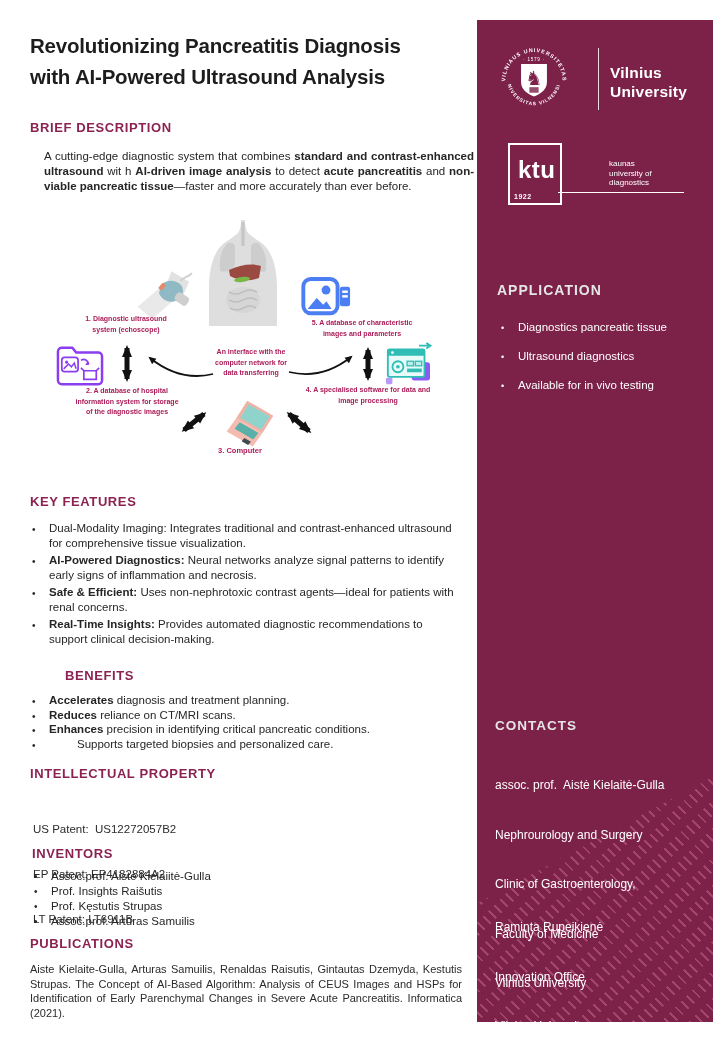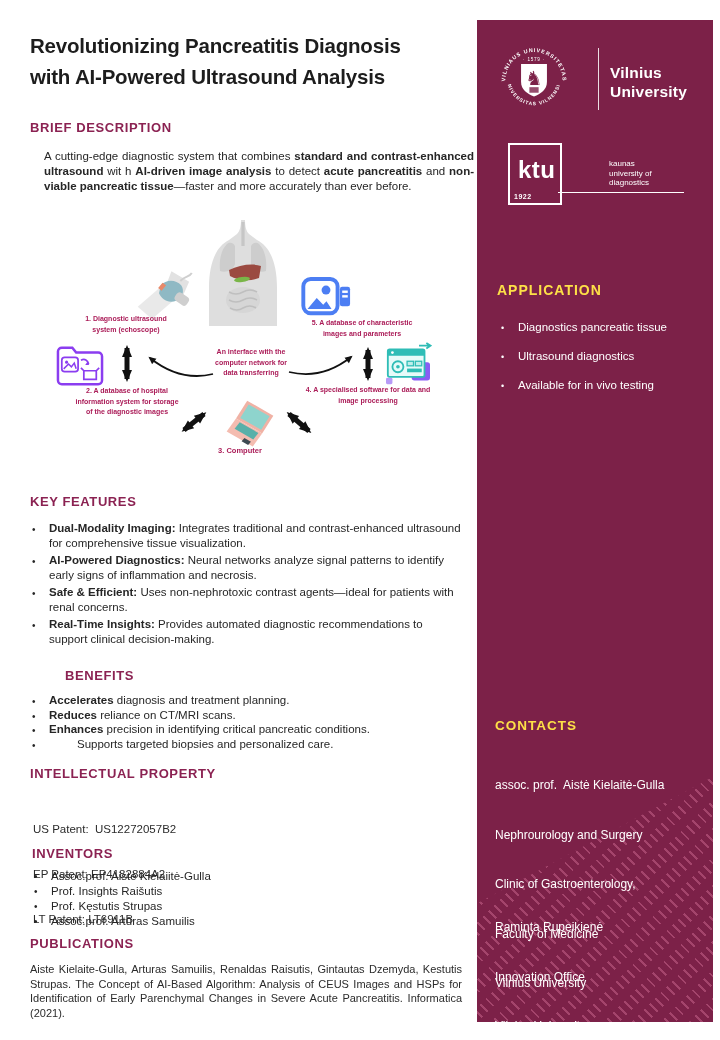--- a/index.html
+++ b/index.html
@@ -47,21 +47,21 @@
   #vu-divider{position:absolute;left:101px;top:8px;width:1px;height:62px;background:rgba(255,255,255,0.85);}
   #vu-name{position:absolute;left:113px;top:23px;font-size:15.5px;font-weight:700;line-height:19px;letter-spacing:0.2px;}
 
   #ktu-logo{position:absolute;left:31px;top:123px;width:180px;height:64px;}
   .ktu-box{position:absolute;left:0;top:0;width:50px;height:58px;border:2.5px solid #fff;}
   .ktu-abbr{position:absolute;left:8px;top:11px;font-size:24px;font-weight:700;letter-spacing:0.5px;}
   .ktu-year{position:absolute;left:4px;bottom:3px;font-size:7px;font-weight:700;letter-spacing:0.5px;}
   .ktu-text{position:absolute;left:63px;top:16px;font-size:8px;line-height:9.5px;margin-left:38px;}
   .ktu-rule{position:absolute;left:50px;top:49px;width:126px;height:1px;background:#fff;}
 
-  .h-side{font-size:14px;font-weight:700;color:#fde047;letter-spacing:1px;}
+  .h-side{font-size:14px;font-weight:700;color:#e5e5e5;letter-spacing:1px;}
   #app-h{left:20px;top:262px;}
   #app-list{left:24px;top:300px;width:170px;font-size:11.5px;}
   #app-list .bullet-item{line-height:15px;margin-bottom:13px;}
   #app-list .b-dot{width:17px;flex:0 0 17px;color:#fff;font-size:9px;}
 
   #contacts-h{left:18px;top:698px;font-size:13.5px;}
   .contact{font-size:12px;line-height:16.5px;white-space:pre-wrap;}
   #contact1{left:18px;top:724px;width:200px;}
   #contact2{left:18px;top:866px;width:205px;}
   #email-line{width:178px;}
@@ -175,21 +175,21 @@
       <path d="M289,200 L309,217" stroke="#111" stroke-width="5" marker-start="url(#mS)" marker-end="url(#mE)"></path>
       <path d="M213,160 Q180,168 150,144" stroke="#111" stroke-width="1.8" fill="none" marker-end="url(#cE)"></path>
       <path d="M289,158 Q322,166 351,143" stroke="#111" stroke-width="1.8" fill="none" marker-end="url(#cE)"></path>
     </svg>
   </div>
 
   <div id="kf-h" class="abs h-left">KEY FEATURES</div>
   <div id="kf-list" class="abs blist">
     <div class="bullet-item">
         <span class="b-dot">•</span>
-        <span class="b-txt"><span style="font-weight: 700; margin-top: 44px;">Dual-Modality Imaging:  </span><span>Integrates traditional and contrast-enhanced ultrasound for comprehensive tissue visualization.</span></span>
+        <span class="b-txt"><span style="font-weight: 400; margin-top: 44px;">Dual-Modality Imaging:  </span><span>Integrates traditional and contrast-enhanced ultrasound for comprehensive tissue visualization.</span></span>
       </div>
     <div class="bullet-item">
         <span class="b-dot">•</span>
         <span class="b-txt"><span style="font-weight: 700;">AI-Powered Diagnostics:  </span><span>Neural networks analyze signal patterns to identify early signs of inflammation and necrosis.</span></span>
       </div>
     <div class="bullet-item">
         <span class="b-dot">•</span>
         <span class="b-txt"><span style="font-weight: 700;">Safe &amp; Efficient: </span><span>Uses non-nephrotoxic contrast agents—ideal for patients with renal concerns.</span></span>
       </div>
     <div class="bullet-item">

